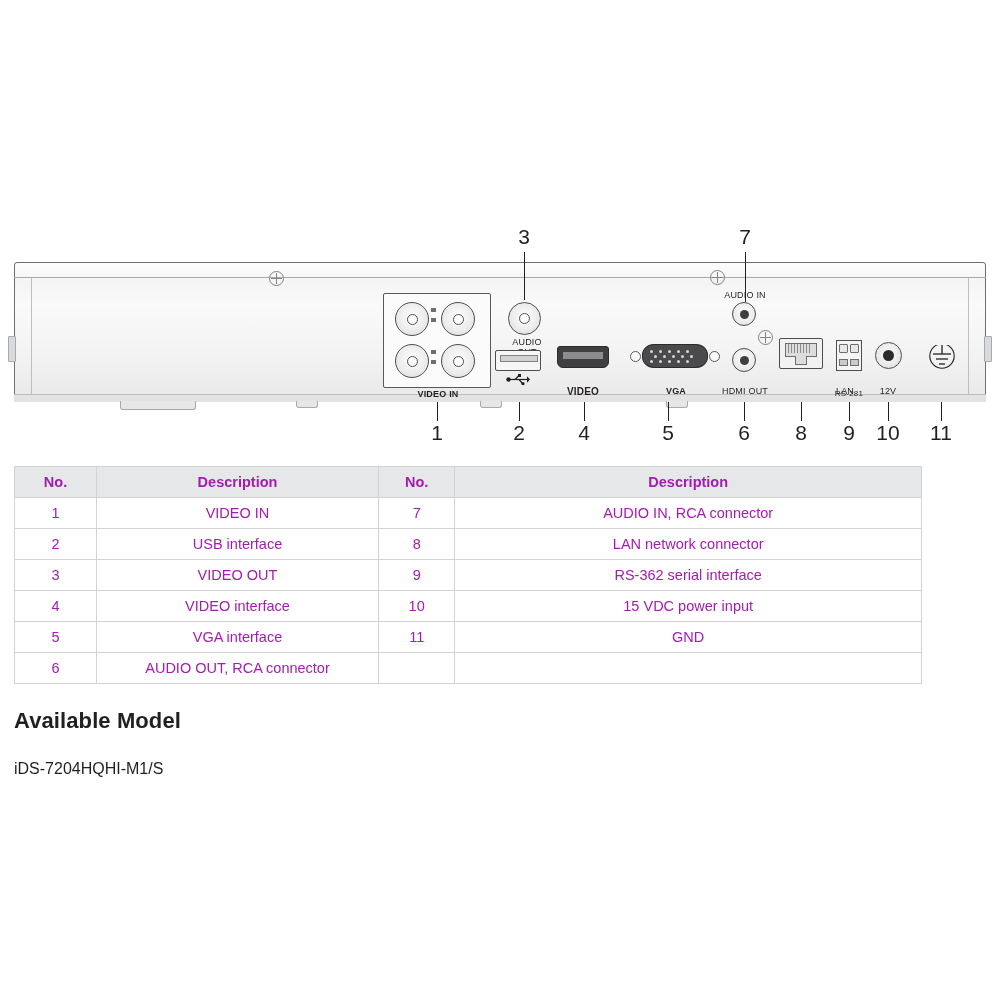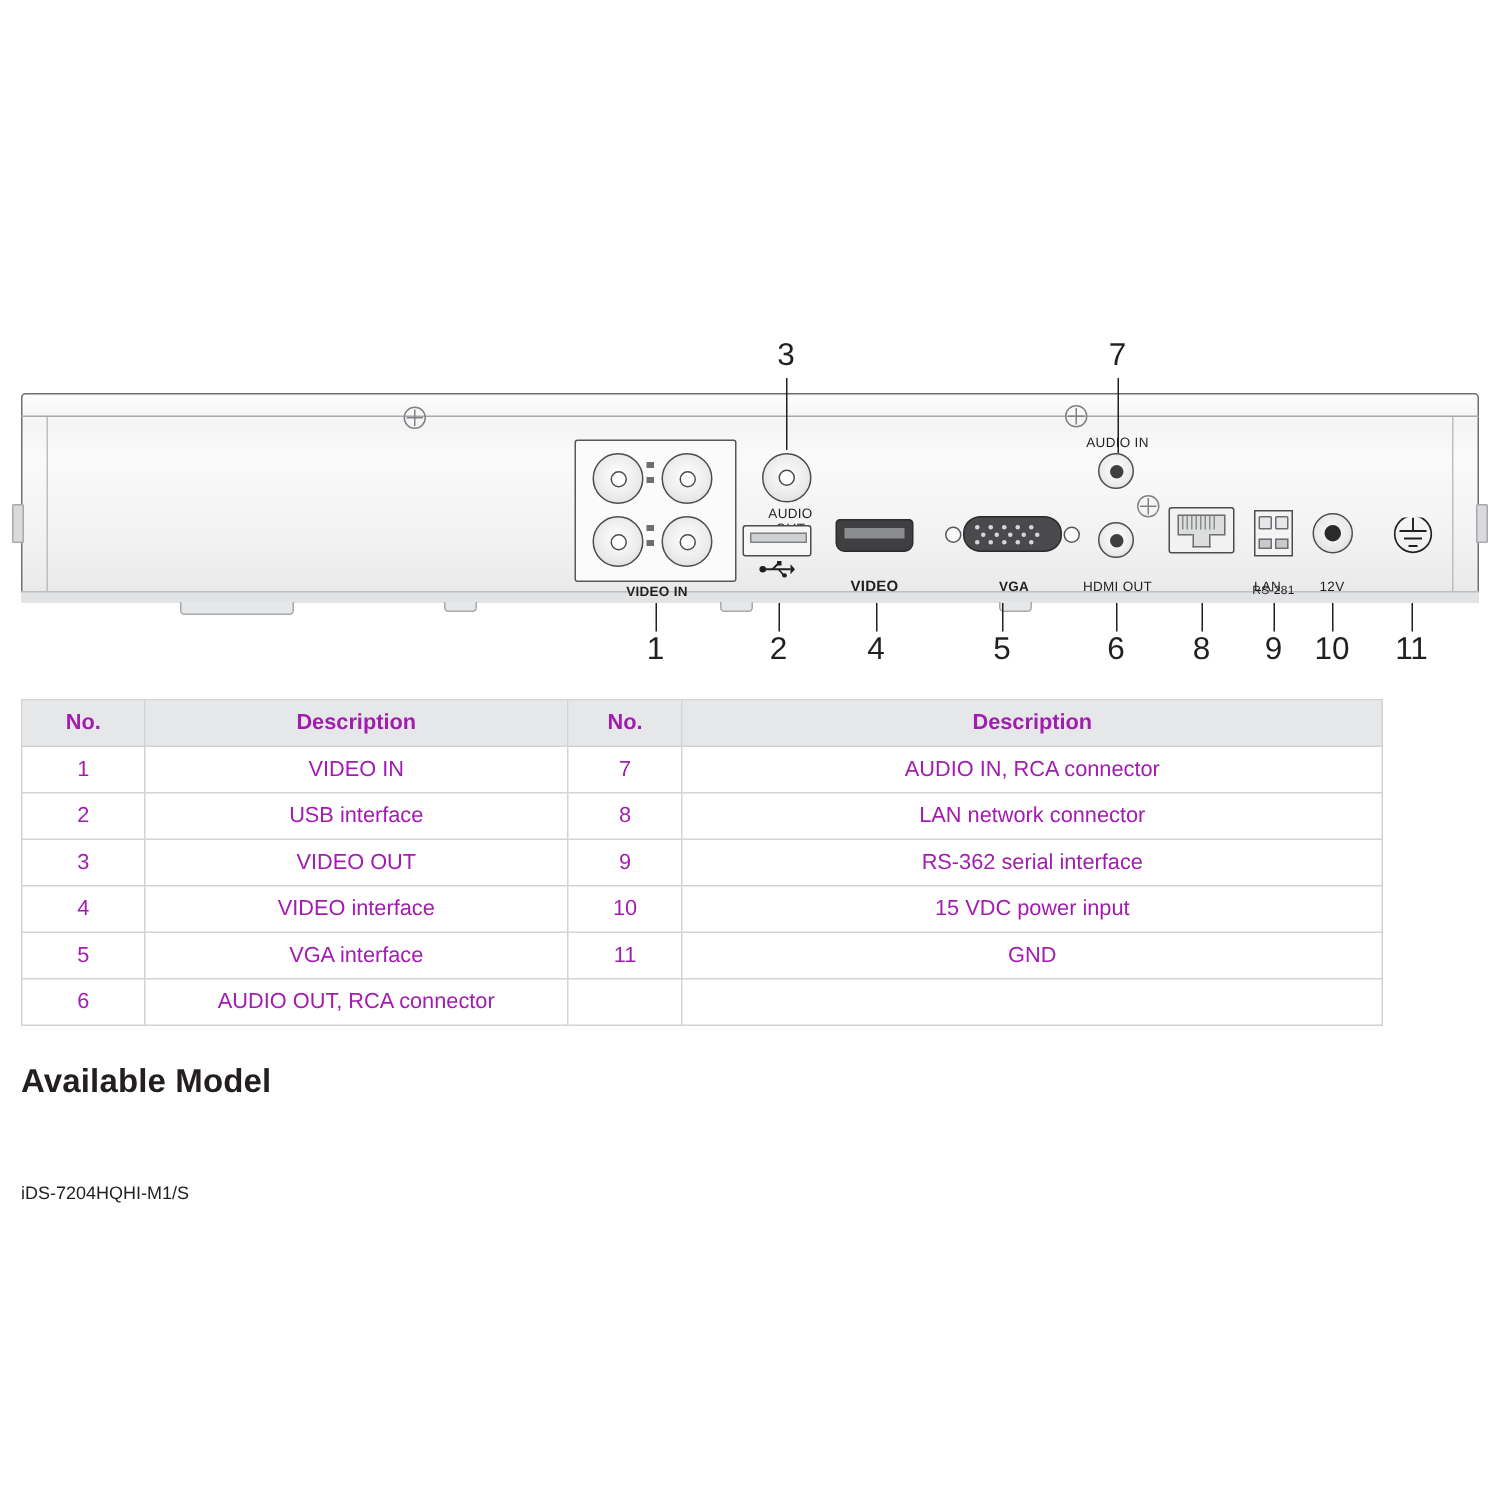--- a/index.html
+++ b/index.html
@@ -421,23 +421,22 @@
     top: 708px;
     font-size: 22px;
     font-weight: bold;
     color: #231f20;
     letter-spacing: 0.1px;
   }
   #model-value {
     position: absolute;
     left: 14px;
     top: 760px;
-    font-size: 12px;
+    font-size: 16px;
     color: #231f20;
-    margin-top: 28px;
   }
 </style>
 </head>
 <body>
 
 <div id="diagram">
 
   <div class="chassis-outer"></div>
   <div class="chassis-toplip"></div>
   <div class="chassis-bevel-l"></div>

